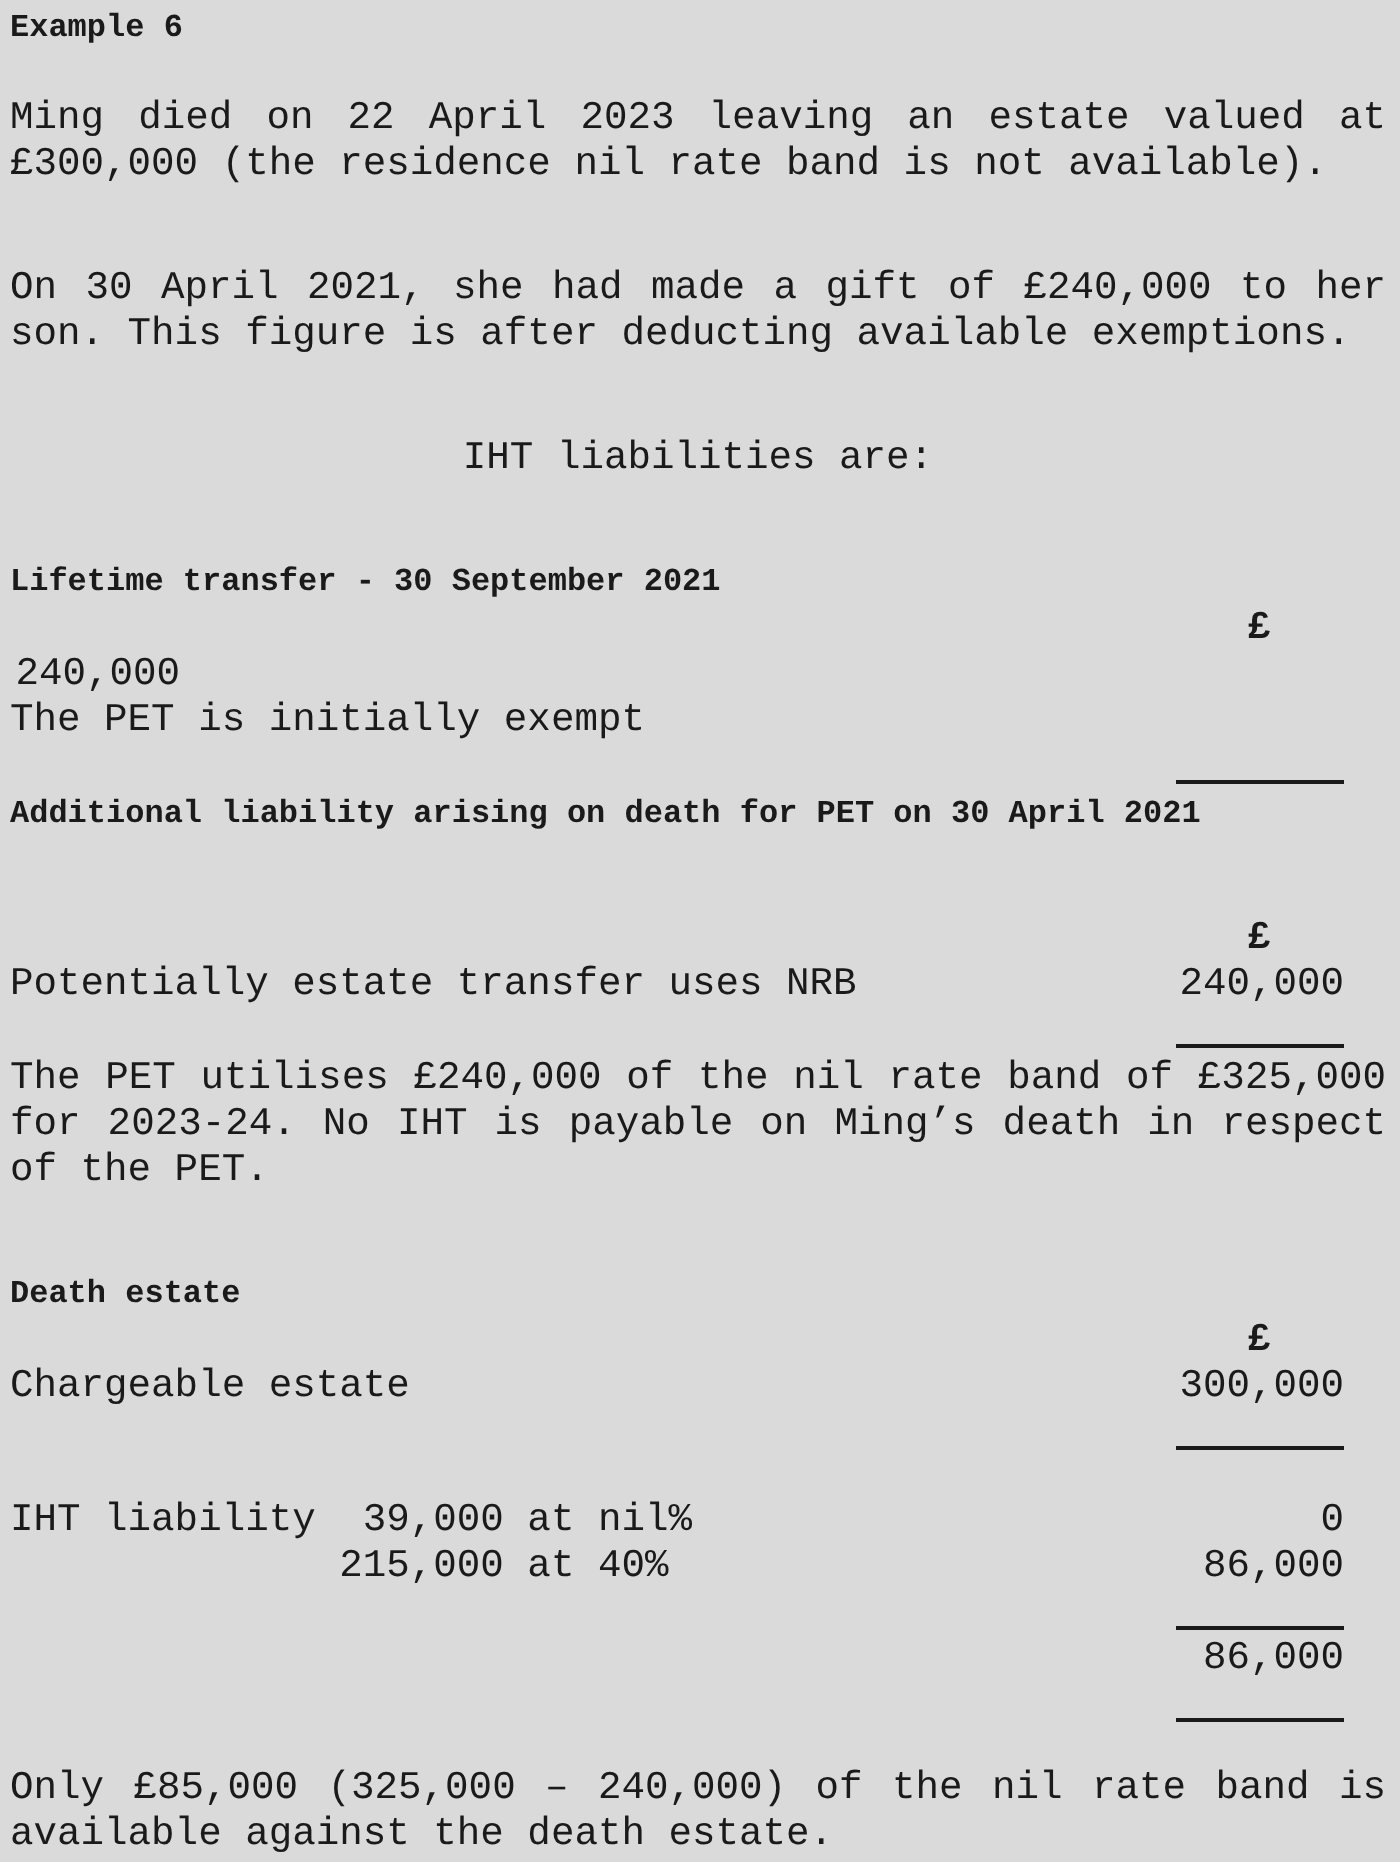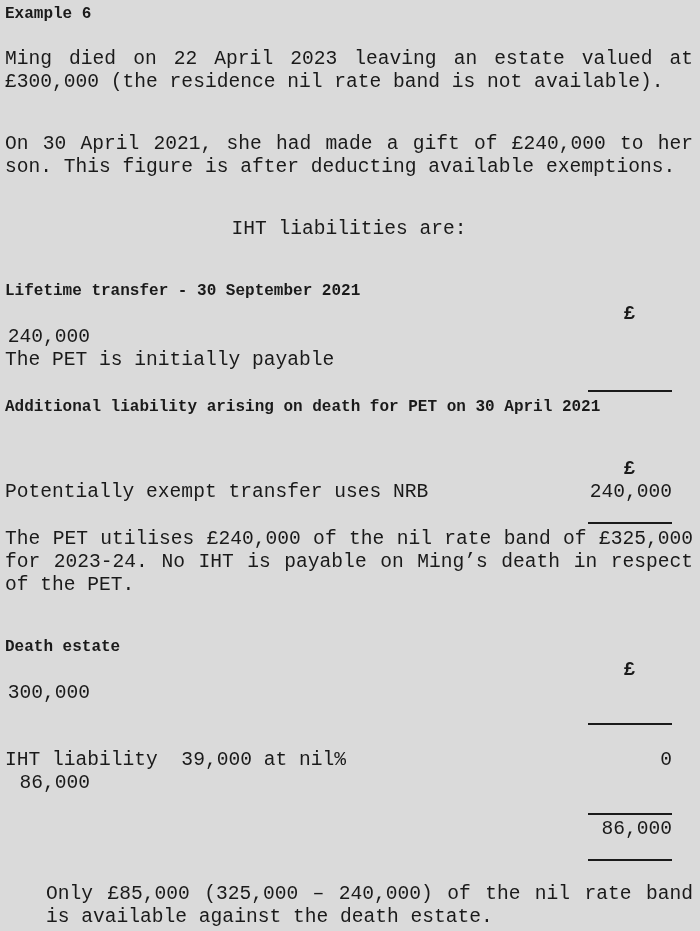--- a/index.html
+++ b/index.html
@@ -52,80 +52,82 @@
     display: block;
     margin-left: auto;
     width: 84px;
     height: 20px;
     border-bottom: 2px solid currentColor;
   }
   
   .mt22 { margin-top: 22px; }
   .mt23 { margin-top: 39px; }
   .mt21 { margin-top: 21px; }
-  .mt19 { margin-top: 19px; margin-left: 41px; }
+  .mt19 { margin-top: 19px; }
   .mt17 { margin-top: 1px; }
 </style>
 </head>
 <body style="background: rgb(218, 218, 218); color: rgb(26, 26, 26);">
 
 <h1>Example 6</h1>
 
 <p class="para justify mt22">Ming died on 22 April 2023 leaving an estate valued at £300,000 (the residence nil rate band is not available).</p>
 <p class="para justify mt23">On 30 April 2021, she had made a gift of £240,000 to her son. This figure is after deducting available exemptions.</p>
 <p class="para mt23">IHT liabilities are:</p>
 
 <h2 class="mt23">Lifetime transfer - 30 September 2021</h2>
 <div class="row">
   <span class="label"></span>
   <span class="amount center bold">£</span>
 </div>
 <div class="row">
   <span class="amount">240,000</span>
 </div>
 <div class="row">
-  <span class="label">The PET is initially payable</span>
+  <span class="label">The PET is initially exempt</span>
   <span class="amount"></span>
 </div>
 <div class="rule-row">
   <span class="rule"></span>
 </div>
 
 <h2 class="mt17">Additional liability arising on death for PET on 30 April 2021</h2>
 <div class="row mt23">
   <span class="label"></span>
   <span class="amount center bold">£</span>
 </div>
 <div class="row">
-  <span class="label">Potentially exempt transfer uses NRB</span>
+  <span class="label">Potentially estate transfer uses NRB</span>
   <span class="amount">240,000</span>
 </div>
 <div class="rule-row">
   <span class="rule"></span>
 </div>
 
 <p class="para justify mt17">The PET utilises £240,000 of the nil rate band of £325,000 for 2023-24. No IHT is payable on Ming’s death in respect of the PET.</p>
 
 <h2 class="mt23">Death estate</h2>
 <div class="row">
   <span class="label"></span>
   <span class="amount center bold">£</span>
 </div>
 <div class="row">
+  <span class="label">Chargeable estate</span>
   <span class="amount">300,000</span>
 </div>
 <div class="rule-row">
   <span class="rule"></span>
 </div>
 
 <div class="row mt21">
   <span class="label">IHT liability  39,000 at nil%</span>
   <span class="amount">0</span>
 </div>
 <div class="row">
+  <span class="label">              215,000 at 40%</span>
   <span class="amount">86,000</span>
 </div>
 <div class="rule-row">
   <span class="rule"></span>
 </div>
 <div class="row">
   <span class="label"></span>
   <span class="amount">86,000</span>
 </div>
 <div class="rule-row">

